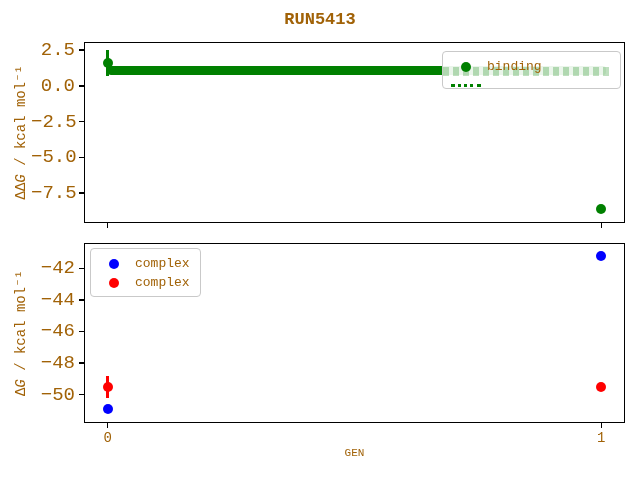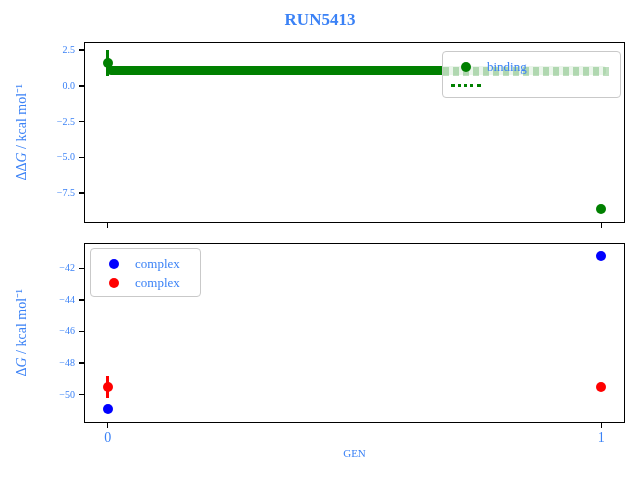--- a/index.html
+++ b/index.html
@@ -1,34 +1,34 @@
 <!DOCTYPE html>
 <html><head>
 <meta charset="utf-8">
 <style>
   html,body{margin:0;padding:0;background:#ffffff;}
   .fig{
     position:relative;width:640px;height:480px;background:#ffffff;
-    font-family:Liberation Serif, serif;color:#3b82f6;
+    font-family:Liberation Mono, monospace;color:#a16207;
     overflow:hidden;
   }
   .fig-title{
     position:absolute;left:0;top:10px;width:640px;text-align:center;
     font-size:17px;font-weight:bold;letter-spacing:0px;
   }
   .axes{
     position:absolute;border:1.5px solid #000;background:transparent;
     box-sizing:border-box;
   }
   #ax0{left:84px;top:42px;width:541px;height:181px;}
   #ax1{left:84px;top:243px;width:541px;height:180px;}
   .ytick-mark{position:absolute;height:1.5px;width:5px;background:#000;}
   .xtick-mark{position:absolute;width:1.5px;height:5px;background:#000;}
   .ytick-label{
-    position:absolute;width:44px;text-align:right;font-size:10px;line-height:14px;
+    position:absolute;width:44px;text-align:right;font-size:19px;line-height:14px;
   }
   .xtick-label{
     position:absolute;width:30px;text-align:center;font-size:14px;line-height:14px;
   }
   .ylab{
     position:absolute;width:18px;display:flex;align-items:center;justify-content:center;
     font-size:14px;
   }
   .ylab span{writing-mode:vertical-rl;transform:rotate(180deg);white-space:nowrap;}
   #ylab0{left:12px;top:42px;height:181px;}
@@ -37,21 +37,21 @@
     position:absolute;left:84px;top:447px;width:541px;text-align:center;font-size:11px;
   }
   .hline-band{position:absolute;height:9px;border-radius:3px;z-index:1;}
   .err-stem{position:absolute;width:3px;z-index:2;}
   .pt{position:absolute;width:10px;height:10px;border-radius:50%;z-index:3;}
   .legend{
     position:absolute;background:rgba(255,255,255,0.92);
     border:1px solid #c9c9c9;border-radius:4px;z-index:5;
     box-sizing:border-box;padding:5px 8px 4px 8px;
   }
-  #legend0{left:442px;top:51px;width:179px;height:47px;text-align:right;}
+  #legend0{left:442px;top:51px;width:179px;height:38px;text-align:right;}
   #legend1{left:90px;top:248px;width:111px;height:49px;}
   .lrow{display:flex;align-items:center;height:19px;position:relative;z-index:2;}
   .lhandle{width:30px;display:flex;align-items:center;justify-content:center;flex:0 0 30px;}
   .ldot{width:10px;height:10px;border-radius:50%;}
   .ldotline{width:30px;height:0;border-top:3px dotted #008000;}
   .ltext{margin-left:6px;font-size:13px;white-space:nowrap;}
   .legend-underline{
     position:absolute;left:0;top:15px;height:9px;width:166px;z-index:1;
     background:repeating-linear-gradient(90deg,rgba(0,128,0,0.25) 0 6px,rgba(0,128,0,0) 6px 10px);
   }

